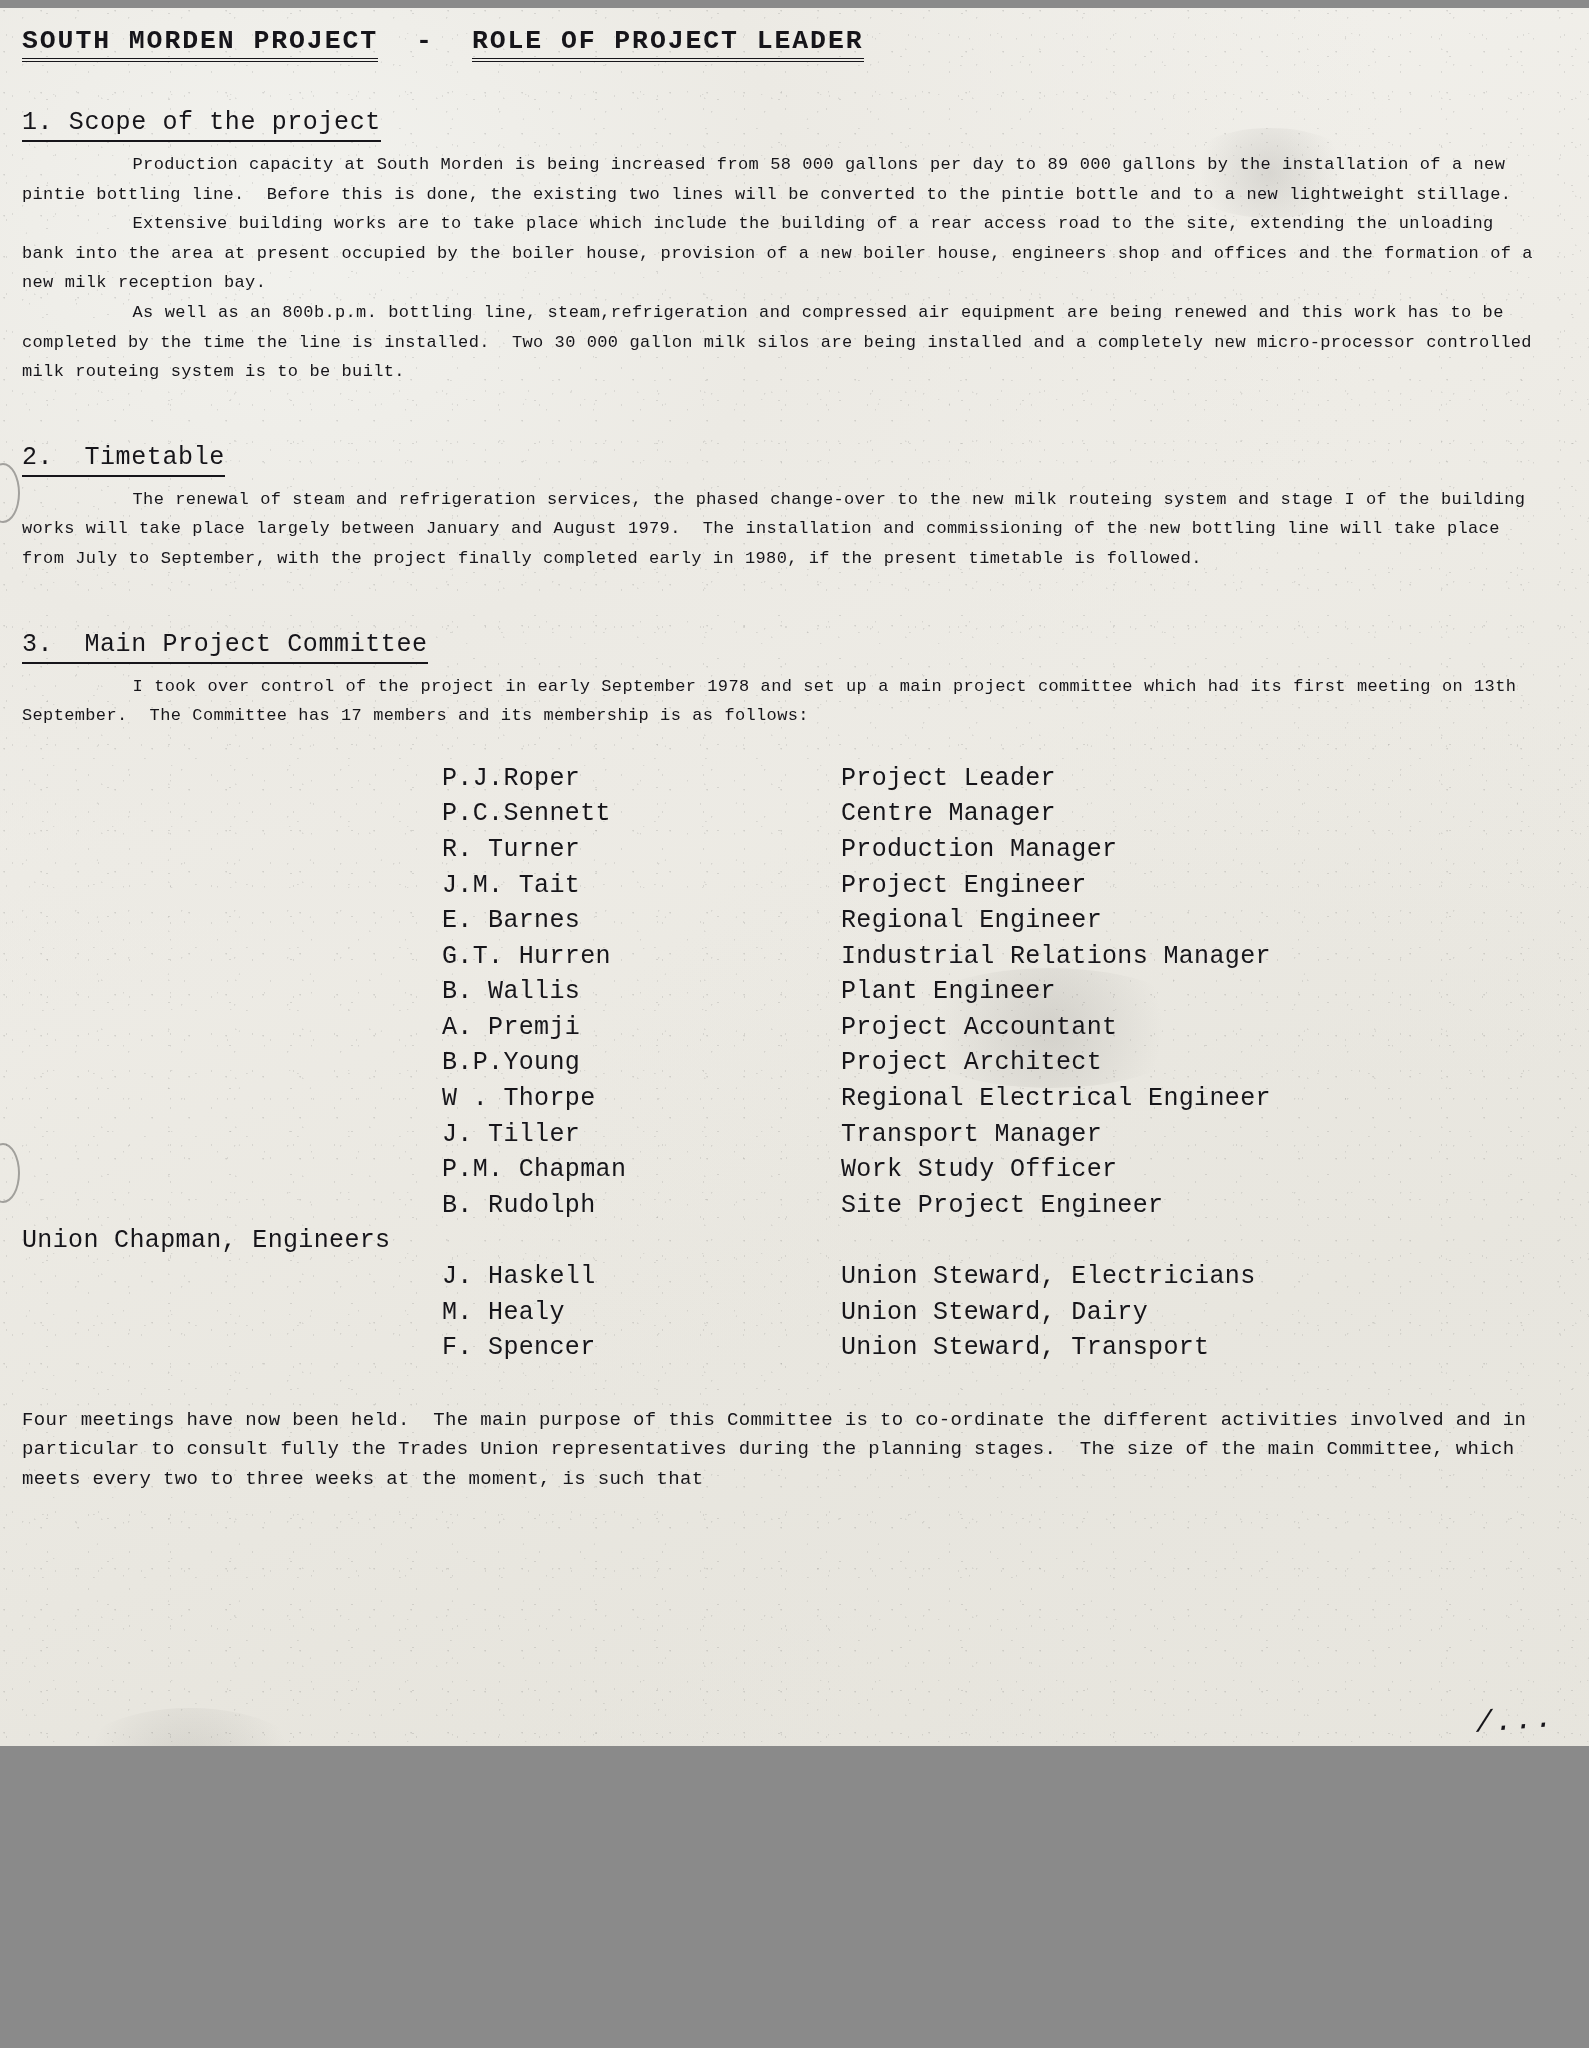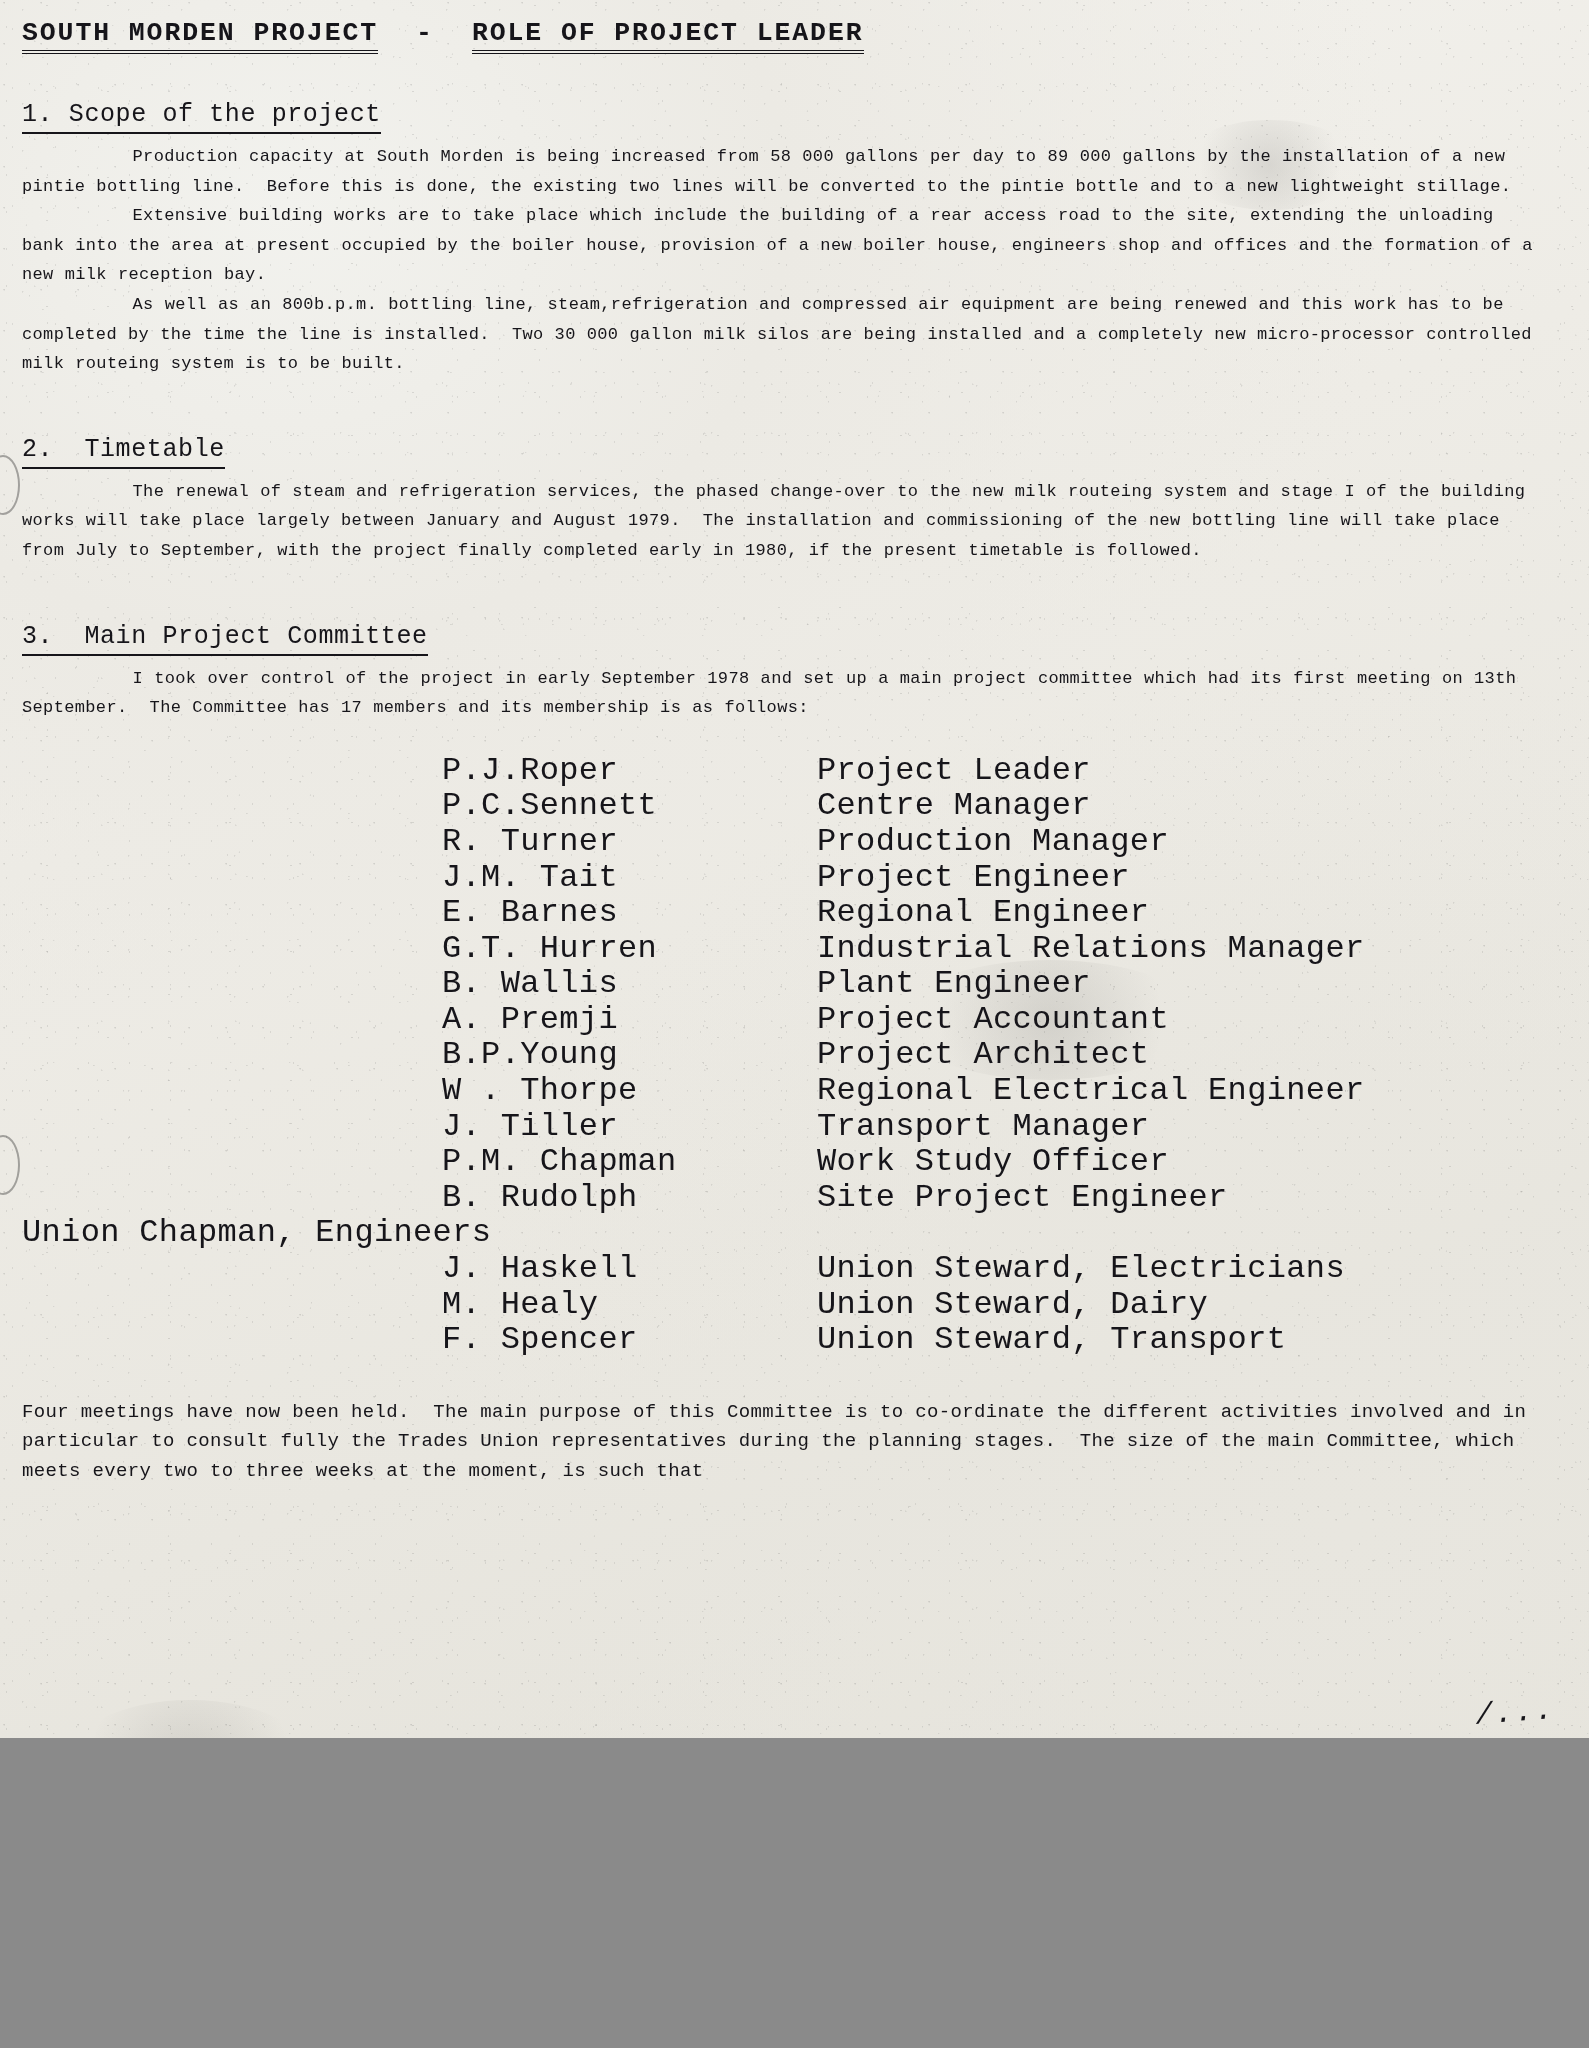--- a/index.html
+++ b/index.html
@@ -4,21 +4,21 @@
 <style>
   html, body {
     margin: 0;
     padding: 0;
     background: #8a8a8a;
   }
   .page {
     position: relative;
     width: 1589px;
     height: 1738px;
-    margin: 0 auto;
+    margin: 8px auto;
     background:
       radial-gradient(ellipse 70% 55% at 18% 12%, #f2f2ee 0%, #eceae4 45%, rgba(236,234,228,0) 100%),
       radial-gradient(ellipse 60% 50% at 85% 88%, #e8e6df 0%, rgba(232,230,223,0) 100%),
       linear-gradient(160deg, #f4f3ef 0%, #eeece6 38%, #e9e7e0 70%, #e4e2da 100%);
     overflow: hidden;
     font-family: "Liberation Mono", "DejaVu Sans Mono", monospace;
     color: #16151a;
   }
   
   .grain {
@@ -103,24 +103,25 @@
   .sec1 { margin-bottom: 56px; }
   .sec2 { margin-bottom: 56px; }
 
   .members {
     margin: 30px 0 0 0;
     padding: 0;
     list-style: none;
   }
   .members li {
     display: flex;
-    font-size: 32px;
+    font-size: 25px;
     line-height: 35.6px;
     letter-spacing: .35px;
     white-space: pre;
+    gap: 24px;
   }
   .m-name { width: 375px; padding-left: 420px; box-sizing: content-box; }
   .m-role { }
 
   .closing {
     margin-top: 40px;
     font-size: 19px;
     line-height: 29.6px;
     letter-spacing: .35px;
     white-space: pre-wrap;

